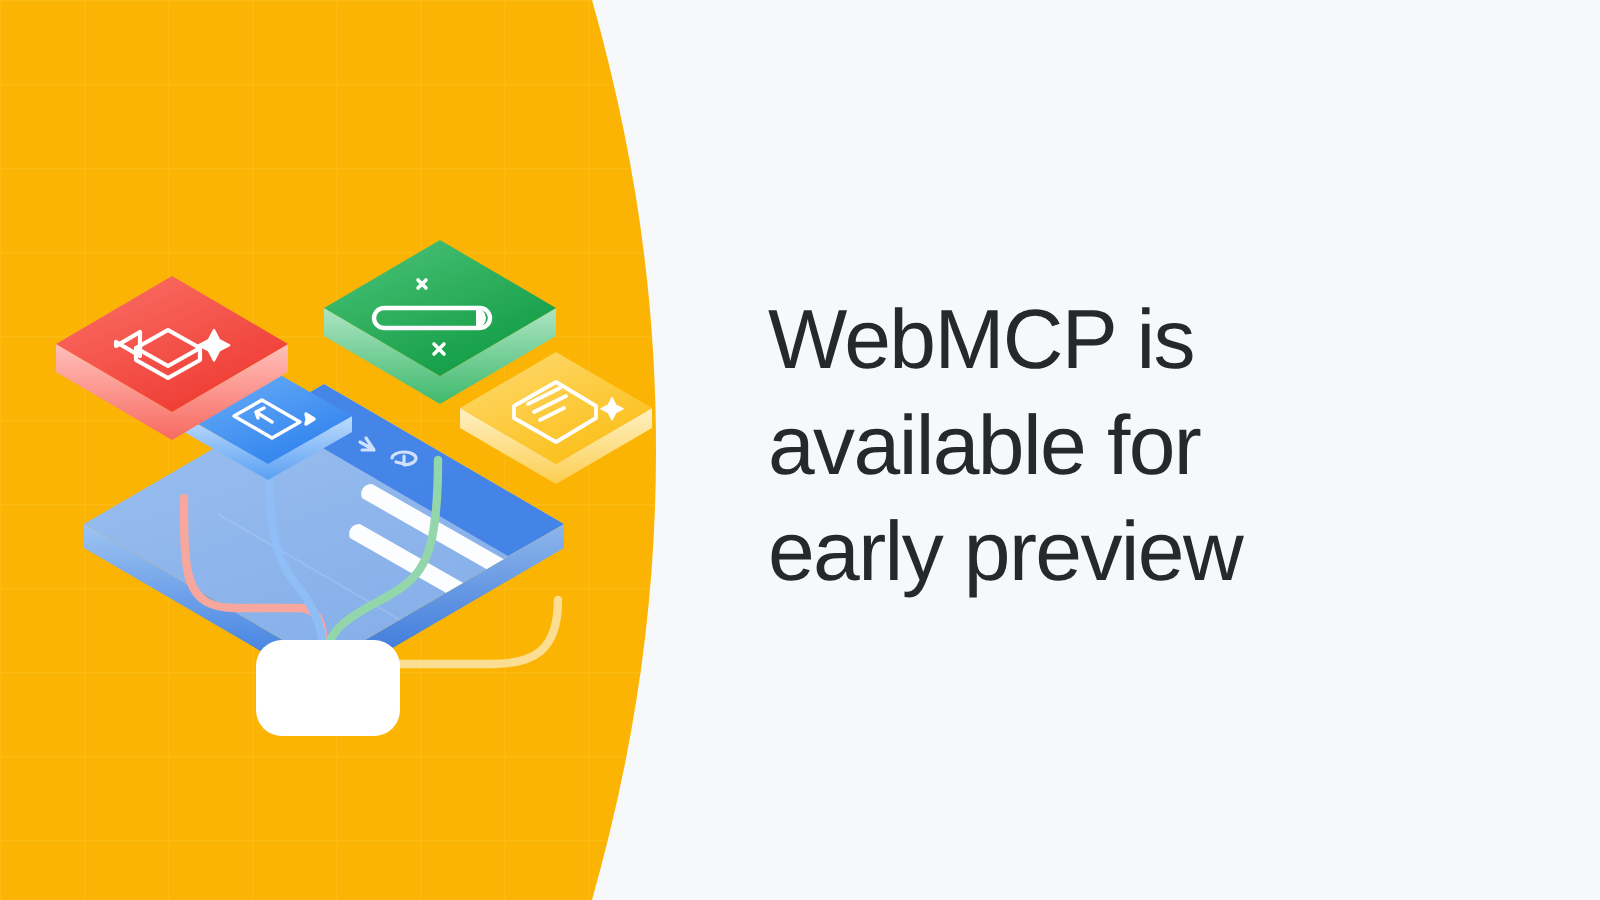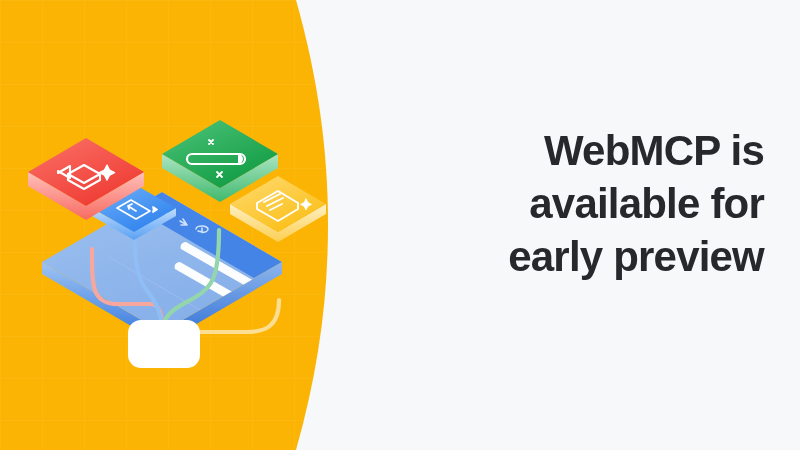--- a/index.html
+++ b/index.html
@@ -42,29 +42,28 @@
     top: 82px;
     width: 300px;
     height: 270px;
   }
   .illustration svg { display: block; width: 300px; height: 270px; overflow: visible; }
 
   
   .headline {
     position: absolute;
     left: 384px;
-    top: 124px;
+    top: 143px;
     width: 380px;
     font-size: 42px;
     line-height: 53px;
-    font-weight: 700;
+    font-weight: 400;
     letter-spacing: -0.8px;
     color: #26282C;
     white-space: pre-line;
-    text-align: right;
   }
 </style>
 </head>
 <body>
 
 <div class="banner">
 
   <div class="orange-panel">
     <svg viewBox="0 0 340 450" xmlns="http://www.w3.org/2000/svg">
       <defs>

